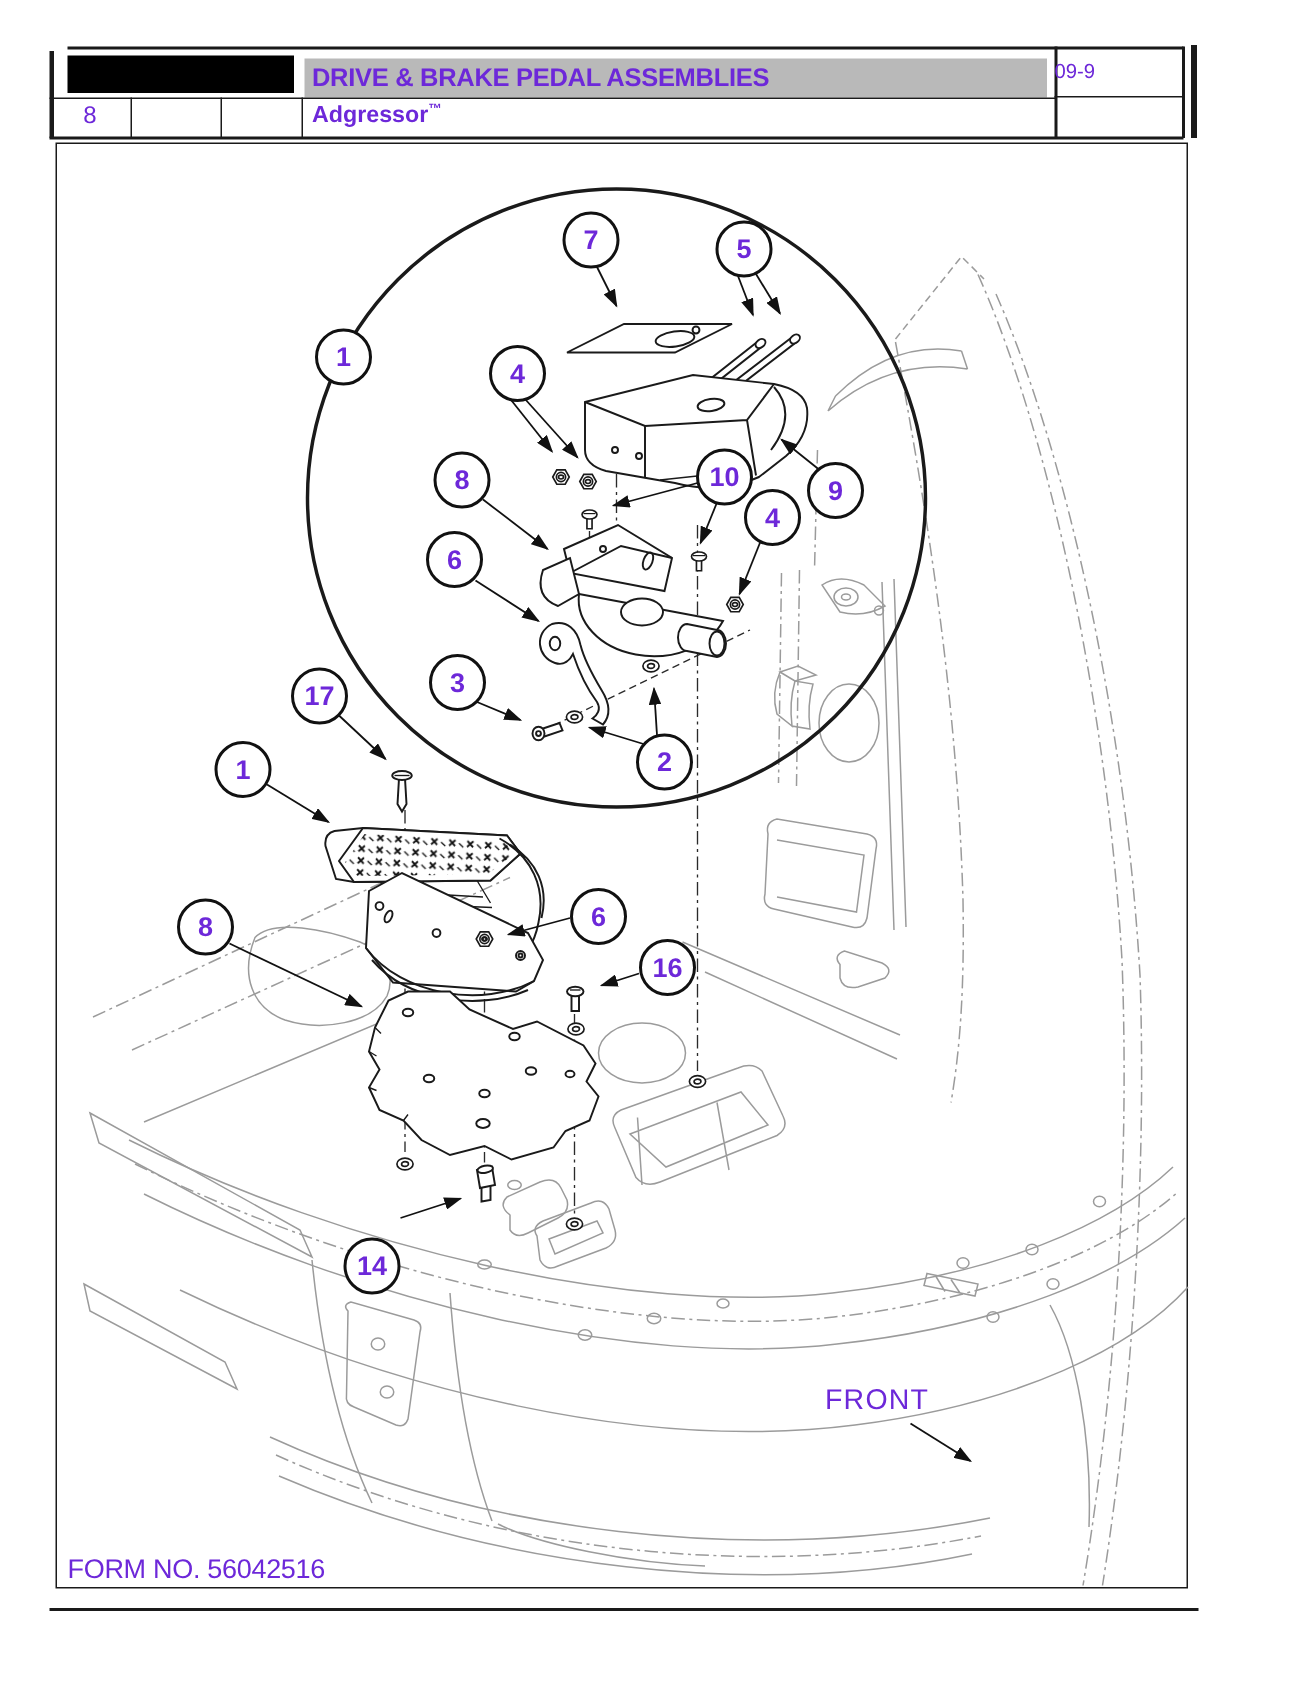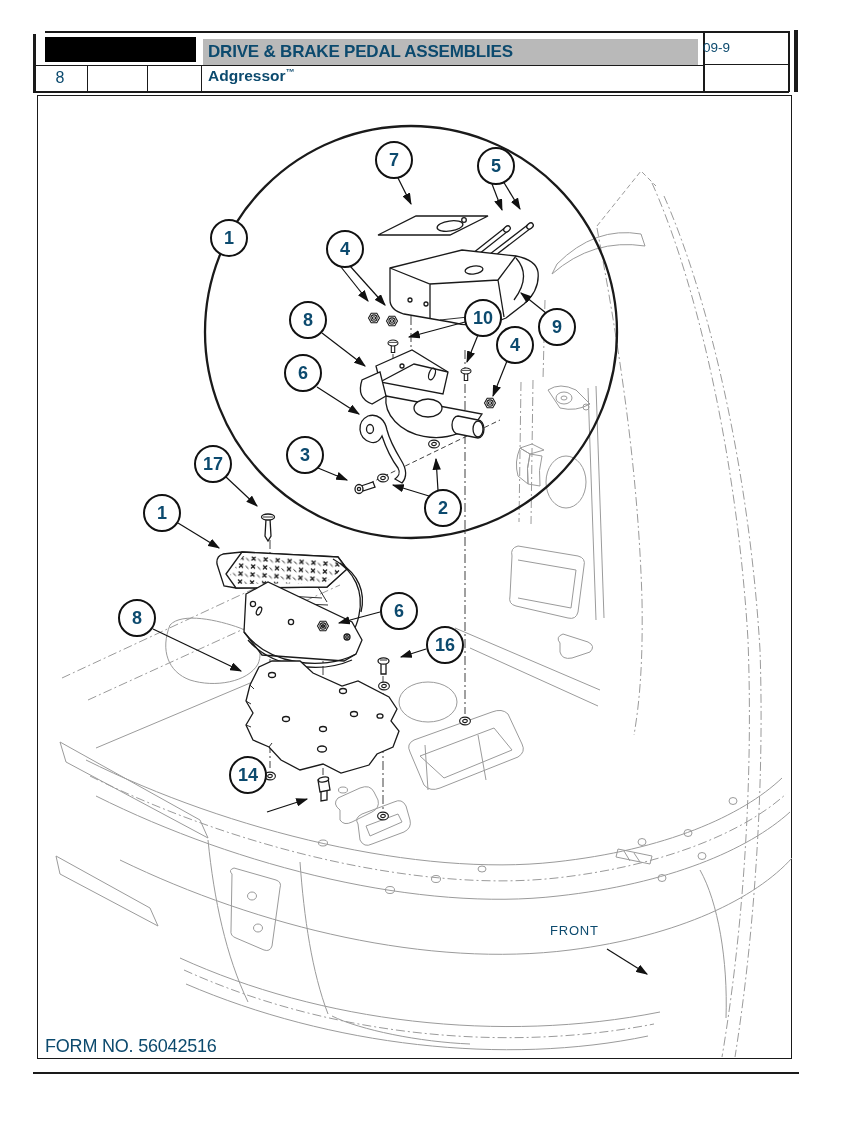--- a/index.html
+++ b/index.html
@@ -1,33 +1,33 @@
 <!DOCTYPE html>
 <html><head>
 <meta charset="utf-8">
 <style>
   html,body{margin:0;padding:0;background:#fff;}
   .page{position:relative;width:866px;height:1122px;background:#fff;overflow:hidden;
-        font-family:"Liberation Sans","DejaVu Sans",sans-serif;color:#0c4a6e;}
+        font-family:"Liberation Sans","DejaVu Sans",sans-serif;color:#6d28d9;}
   
   .hline{position:absolute;background:#1a1a1a;}
   .blackbox{position:absolute;left:45px;top:37px;width:151px;height:25px;background:#000;}
   .graybar{position:absolute;left:203px;top:39px;width:495px;height:26px;background:#b9b9b9;
            display:flex;align-items:center;}
   .title{font-size:17px;font-weight:700;letter-spacing:-0.2px;padding-left:5px;white-space:nowrap;}
   .pagecode{position:absolute;left:703px;top:36px;width:85px;height:24px;
             font-size:13.5px;font-weight:400;line-height:24px;}
   .sectnum{position:absolute;left:33px;top:65px;width:54px;height:26px;text-align:center;
            font-size:16px;line-height:26px;font-weight:400;}
   .model{position:absolute;left:208px;top:67px;font-size:15.5px;font-weight:700;}
   .model sup{font-size:9px;vertical-align:6px;}
   
   .mainbox{position:absolute;left:37px;top:95px;width:755px;height:964px;border:1.8px solid #1a1a1a;box-sizing:border-box;}
   .formno{position:absolute;left:45px;top:1036px;font-size:18px;letter-spacing:-0.2px;}
-  .frontlabel{position:absolute;left:550px;top:923px;font-size:13px;letter-spacing:0.8px;}
+  .frontlabel{position:absolute;left:550px;top:923px;font-size:19px;letter-spacing:0.8px;}
   
   .callout{position:absolute;width:38px;height:38px;border:2px solid #111;border-radius:50%;
            background:#fff;box-sizing:border-box;display:flex;align-items:center;justify-content:center;
            font-size:18px;font-weight:700;z-index:5;}
   svg{position:absolute;left:0;top:0;}
   .bk{stroke:#1a1a1a;fill:none;stroke-width:1.3;}
   .bkf{stroke:#1a1a1a;fill:#fff;stroke-width:1.3;}
   .thin{stroke-width:0.9;}
   .gy{stroke:#9b9b9b;fill:none;stroke-width:1;}
   .dd{stroke-dasharray:9 3 2 3;}
@@ -281,14 +281,14 @@
     <div class="callout" style="left: 464px; top: 299px;">10</div>
     <div class="callout" style="left: 496px; top: 326px;">4</div>
     <div class="callout" style="left: 284px; top: 354px;">6</div>
     <div class="callout" style="left: 286px; top: 436px;">3</div>
     <div class="callout" style="left: 424px; top: 489px;">2</div>
     <div class="callout" style="left: 194px; top: 445px;">17</div>
     <div class="callout" style="left: 143px; top: 494px;">1</div>
     <div class="callout" style="left: 118px; top: 599px;">8</div>
     <div class="callout" style="left: 380px; top: 592px;">6</div>
     <div class="callout" style="left: 426px; top: 626px;">16</div>
-    <div class="callout" style="left: 229px; top: 756px; text-align: right;">14</div>
+    <div class="callout" style="left: 229px; top: 825px; text-align: right;">14</div>
   </div>
 
 </body></html>

